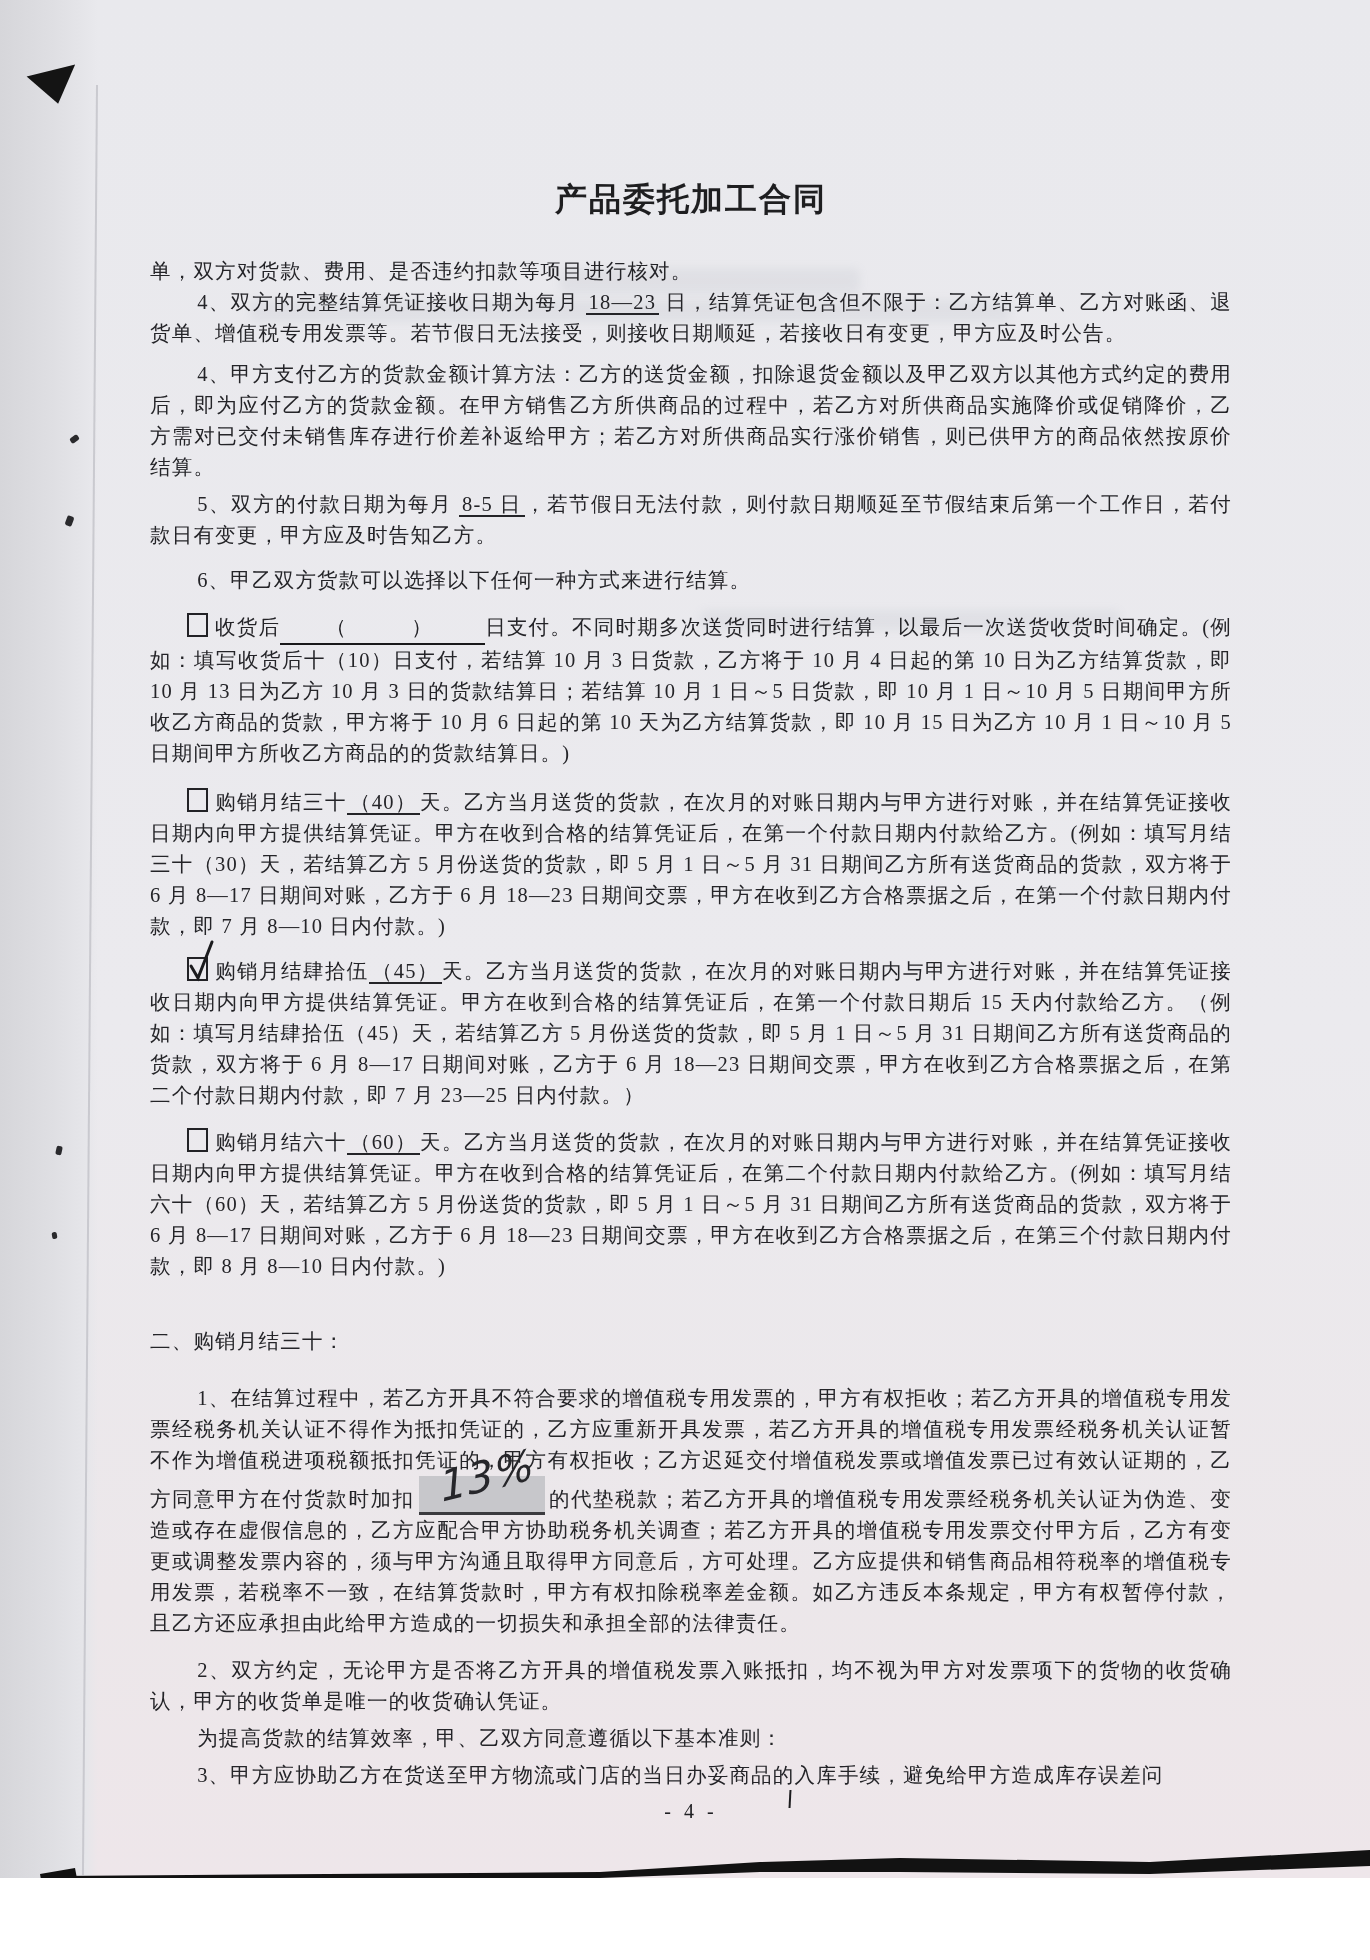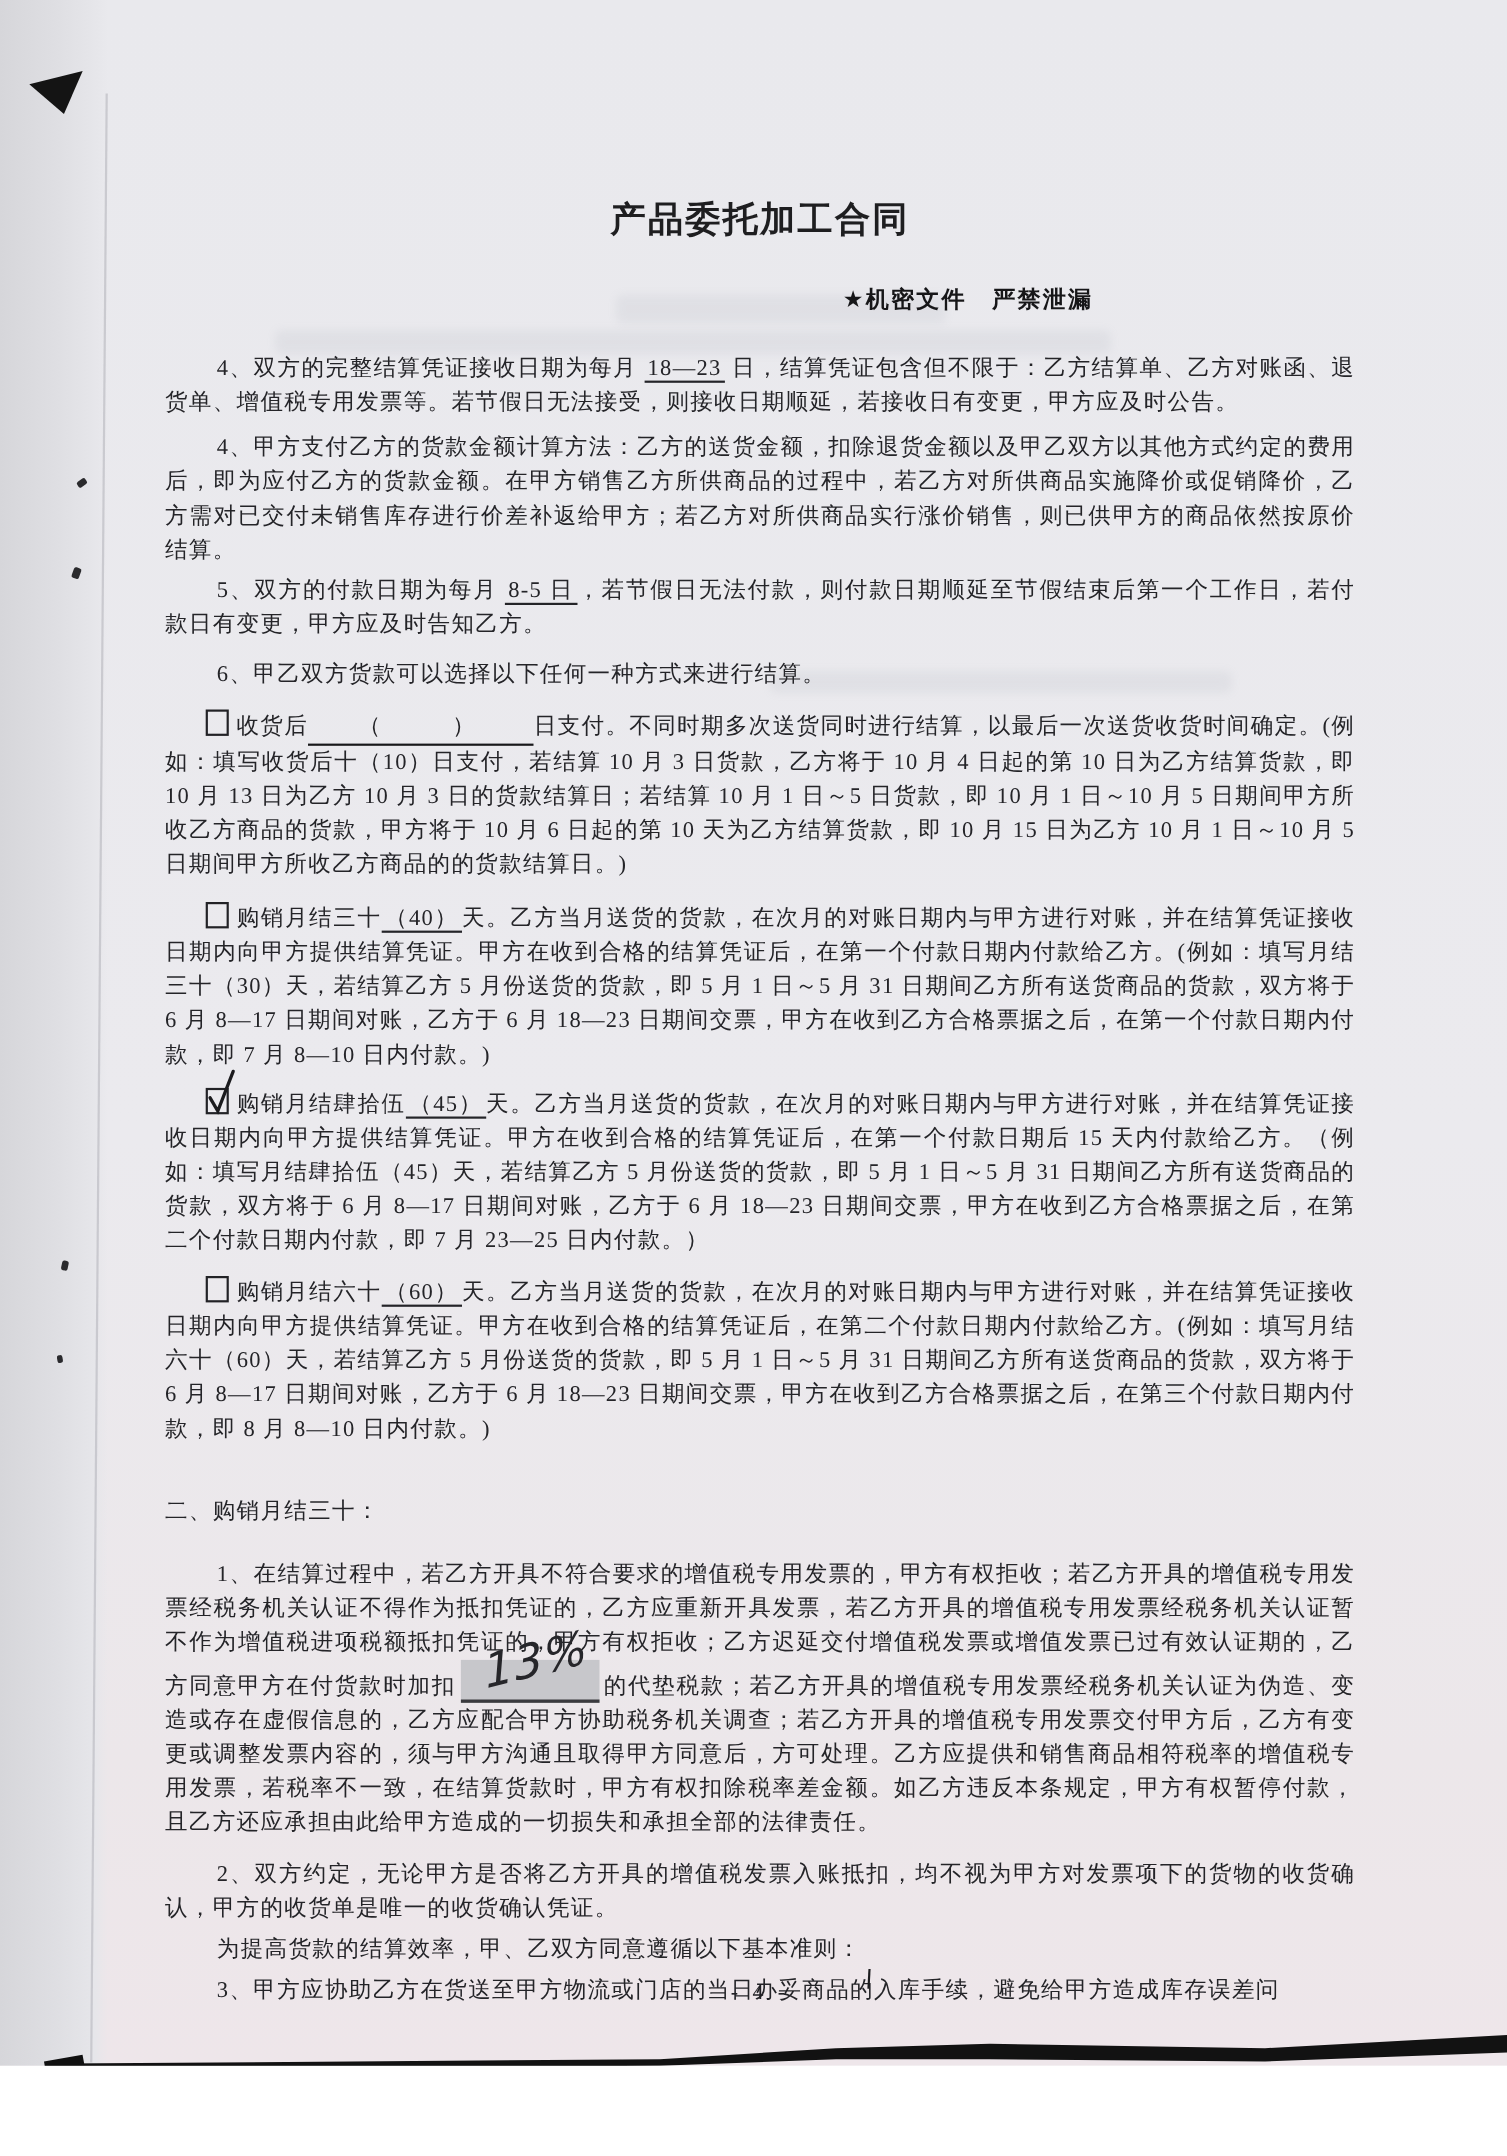--- a/index.html
+++ b/index.html
@@ -73,23 +73,23 @@
     <div class="speck" style="left:66px;top:516px;width:7px;height:10px;transform:rotate(20deg);"></div>
     <div class="speck" style="left:56px;top:1146px;width:6px;height:9px;transform:rotate(12deg);"></div>
     <div class="speck" style="left:52px;top:1232px;width:5px;height:7px;transform:rotate(-10deg);"></div>
 
     <div class="smudge" style="left:560px;top:268px;width:300px;height:26px;"></div>
     <div class="smudge" style="left:250px;top:300px;width:760px;height:22px;"></div>
     <div class="smudge" style="left:700px;top:610px;width:420px;height:20px;"></div>
 
     <div class="content">
       <h1 class="title">产品委托加工合同</h1>
-      <div class="notice">★机密文件　严禁泄漏</div>
 
       <div class="body-text">
+        <p class="para"><span>单，双方对货款、费用、是否违约扣款等项目进行核对。</span></p>
 
         <p class="para indent"><span>4、双方的完整结算凭证接收日期为每月 </span><span class="u">18—23</span><span> 日，结算凭证包含但不限于：乙方结算单、乙方对账函、退货单、增值税专用发票等。若节假日无法接受，则接收日期顺延，若接收日有变更，甲方应及时公告。</span></p>
 
         <p class="para indent mt10"><span>4、甲方支付乙方的货款金额计算方法：乙方的送货金额，扣除退货金额以及甲乙双方以其他方式约定的费用后，即为应付乙方的货款金额。在甲方销售乙方所供商品的过程中，若乙方对所供商品实施降价或促销降价，乙方需对已交付未销售库存进行价差补返给甲方；若乙方对所供商品实行涨价销售，则已供甲方的商品依然按原价结算。</span></p>
 
         <p class="para indent mt6"><span>5、双方的付款日期为每月 </span><span class="u">8-5 日</span><span>，若节假日无法付款，则付款日期顺延至节假结束后第一个工作日，若付款日有变更，甲方应及时告知乙方。</span></p>
 
         <p class="para indent mt14"><span>6、甲乙双方货款可以选择以下任何一种方式来进行结算。</span></p>
 
         <p class="para opt-indent mt16"><span class="cb"></span><span>收货后</span><span class="blankline">（　　）</span><span>日支付。不同时期多次送货同时进行结算，以最后一次送货收货时间确定。(例如：填写收货后十（10）日支付，若结算 10 月 3 日货款，乙方将于 10 月 4 日起的第 10 日为乙方结算货款，即 10 月 13 日为乙方 10 月 3 日的货款结算日；若结算 10 月 1 日～5 日货款，即 10 月 1 日～10 月 5 日期间甲方所收乙方商品的货款，甲方将于 10 月 6 日起的第 10 天为乙方结算货款，即 10 月 15 日为乙方 10 月 1 日～10 月 5 日期间甲方所收乙方商品的的货款结算日。)</span></p>

